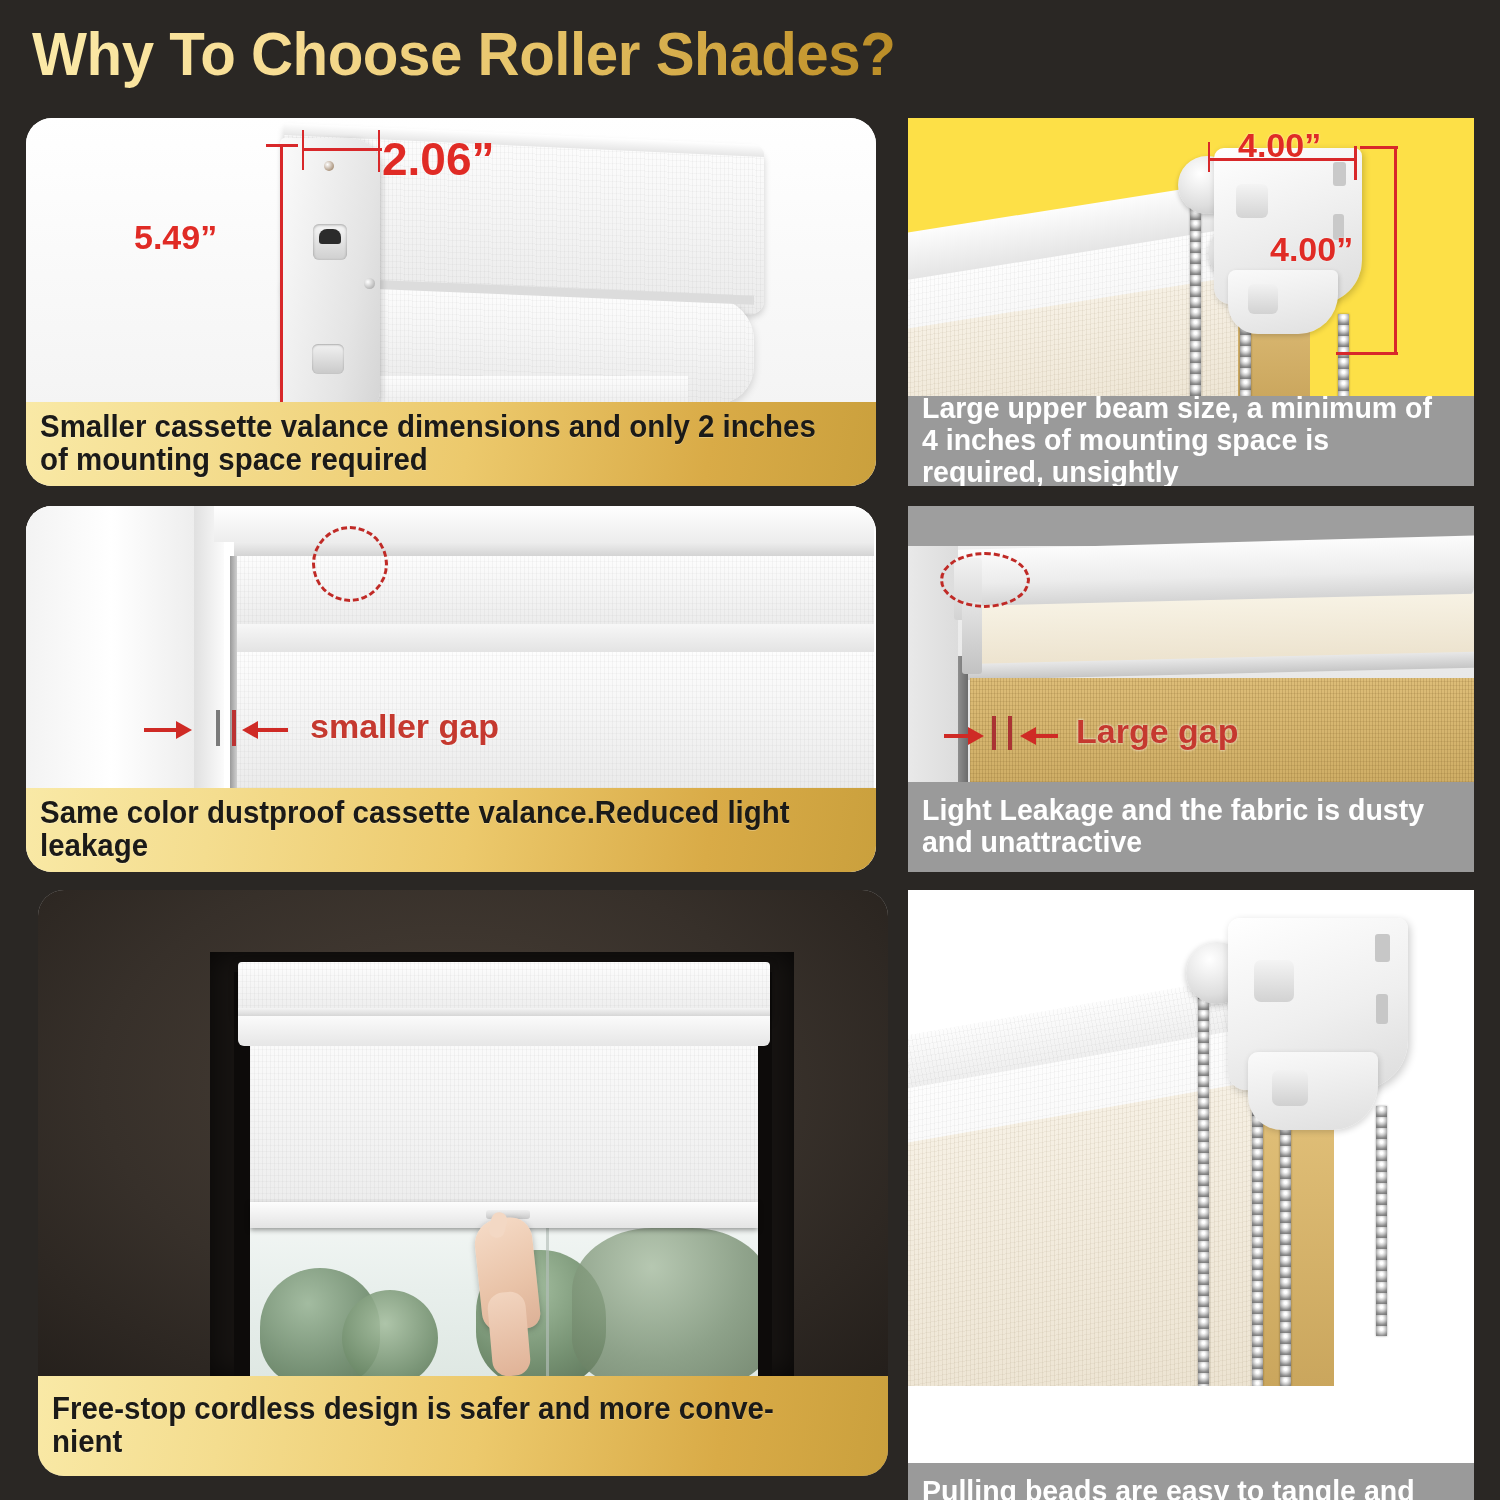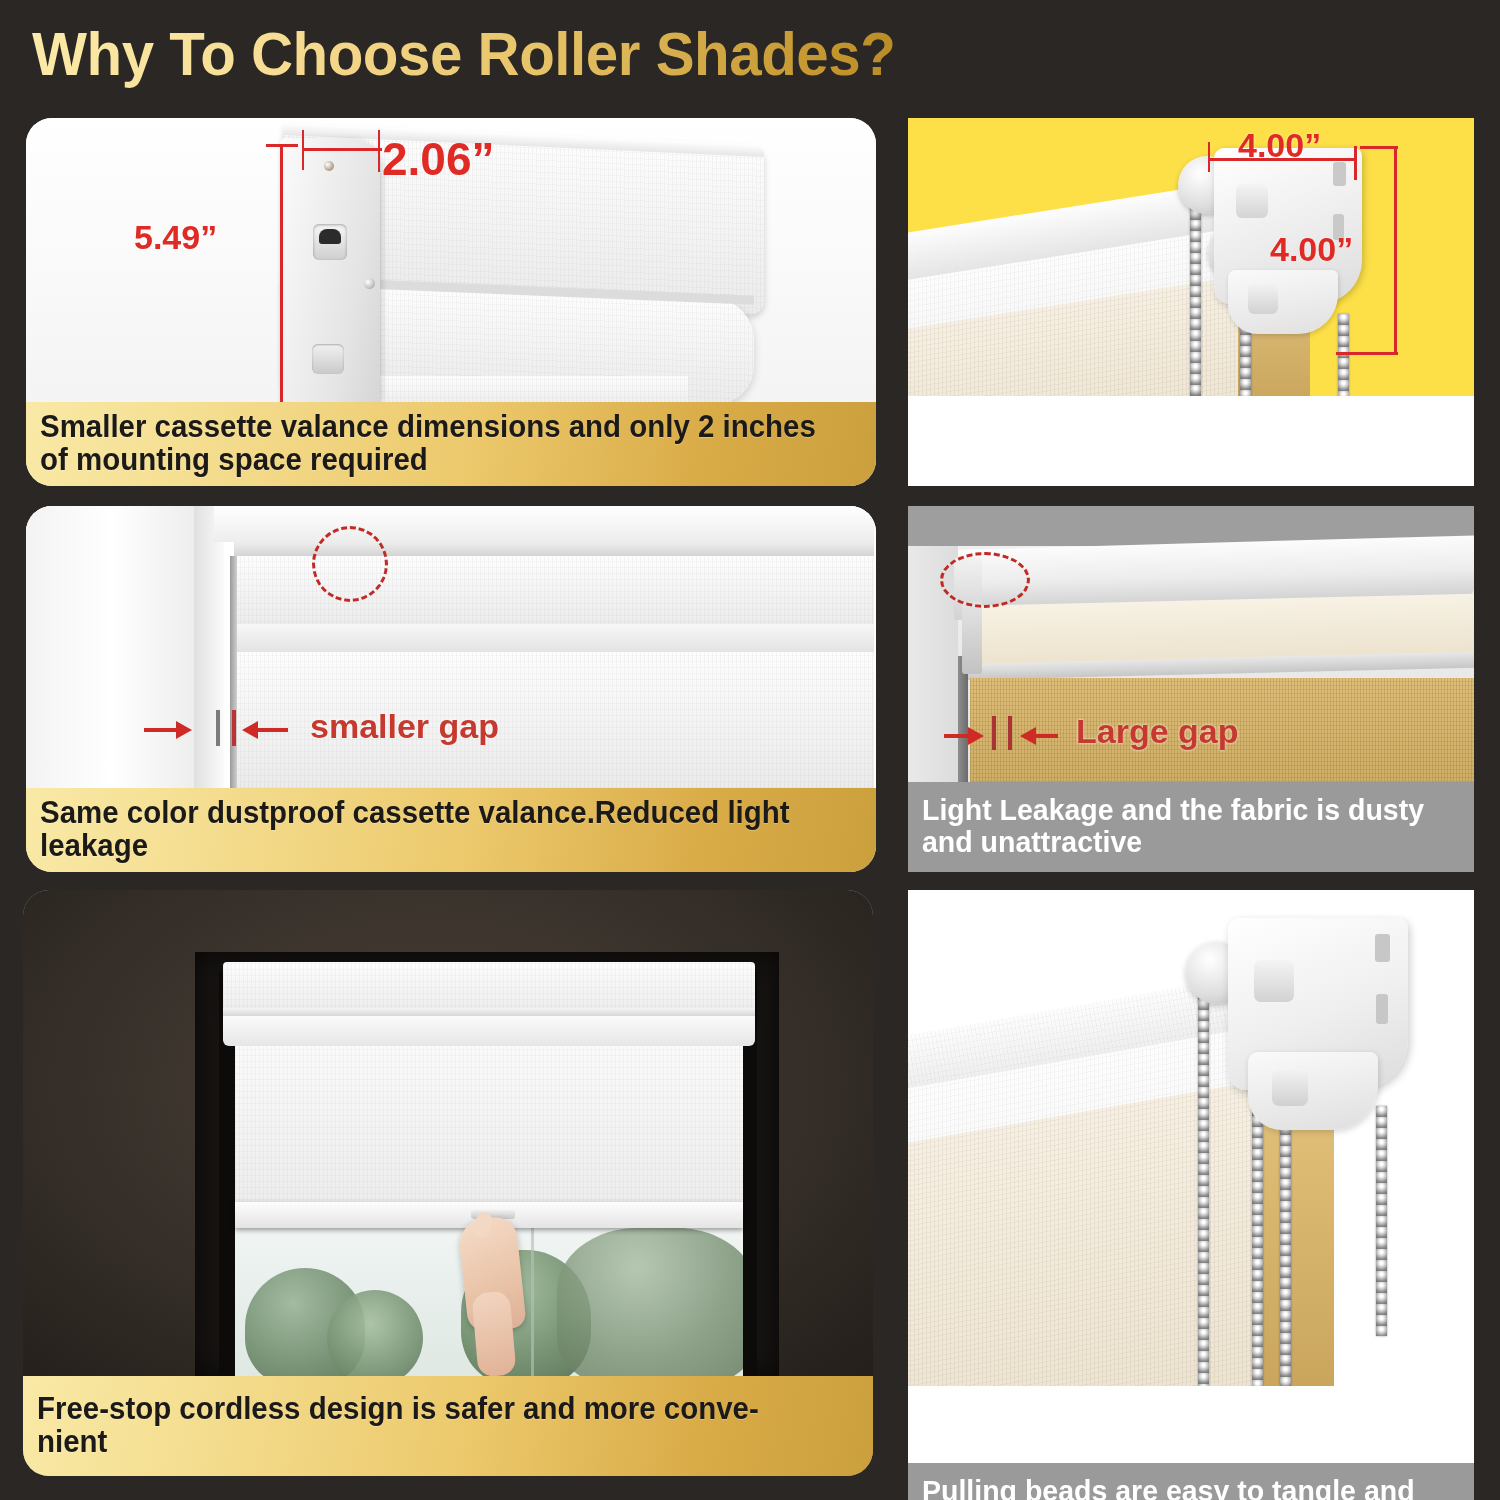--- a/index.html
+++ b/index.html
@@ -195,20 +195,23 @@
     <div class="dimline" style="left:300px; top:40px; width:148px; height:3px;"></div>
     <div class="dimline" style="left:446px; top:28px; width:3px; height:34px;"></div>
     <div class="dimlabel" style="left:330px; top:8px; font-size:34px;">4.00”</div>
 
     <div class="dimline" style="left:486px; top:28px; width:3px; height:208px;"></div>
     <div class="dimline" style="left:452px; top:28px; width:38px; height:3px;"></div>
     <div class="dimline" style="left:428px; top:234px; width:62px; height:3px;"></div>
     <div class="dimlabel" style="left:362px; top:112px; font-size:34px;">4.00”</div>
   </div>
 
+  <div class="caption bad" style="height:90px;">
+    <span class="cap-txt" style="font-size:30px;">Large upper beam size, a minimum of 4 inches of mounting space is required, unsightly</span>
+  </div>
 </div>
 
 <div class="panel rounded" style="left:26px; top:506px; width:850px; height:366px;">
 
   <div class="photo" style="height:282px; background:#ffffff;">
 
     <div style="position:absolute; left:0; top:0; width:190px; height:282px;
                 background:linear-gradient(90deg,#f3f3f3,#ffffff 45%,#e9e9e9);"></div>
     <div style="position:absolute; left:168px; top:0; width:30px; height:282px;
                 background:linear-gradient(90deg,#e0e0e0,#fbfbfb);"></div>
@@ -285,21 +288,21 @@
     <div class="arrow-l" style="left:112px; top:221px;"></div>
     <div class="arrow-stem" style="left:128px; top:228px; width:22px;"></div>
     <div class="gaplabel" style="left:152px; top:206px; font-size:34px;">Large gap</div>
   </div>
 
   <div class="caption bad" style="height:90px;">
     <span class="cap-txt" style="font-size:30px;">Light Leakage and the fabric is dusty and unattractive</span>
   </div>
 </div>
 
-<div class="panel rounded" style="left:23px; top:890px; width:850px; height:586px; background:#a3a3a3;">
+<div class="panel rounded" style="left:38px; top:890px; width:850px; height:586px; background:#a3a3a3;">
 
   <div class="photo" style="height:486px;
        background:radial-gradient(ellipse at 48% 40%, #4a4037 0%, #37302a 55%, #241f1b 100%);">
 
     <div style="position:absolute; left:172px; top:62px; width:584px; height:424px;
                 background:#171412; box-shadow:inset 0 0 30px rgba(0,0,0,.7);"></div>
 
     <div style="position:absolute; left:196px; top:82px; width:538px; height:404px;
                 background:#0d0b0a;"></div>
 

